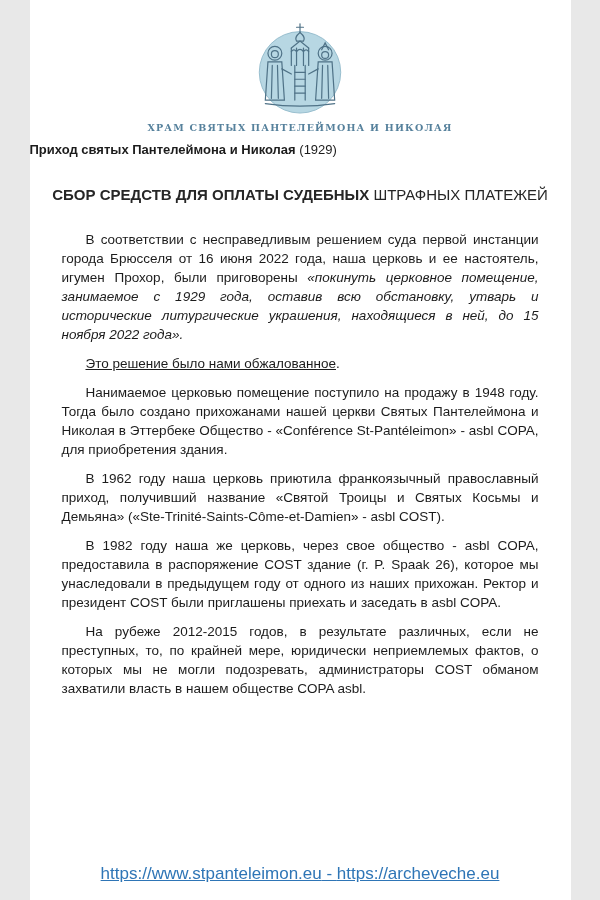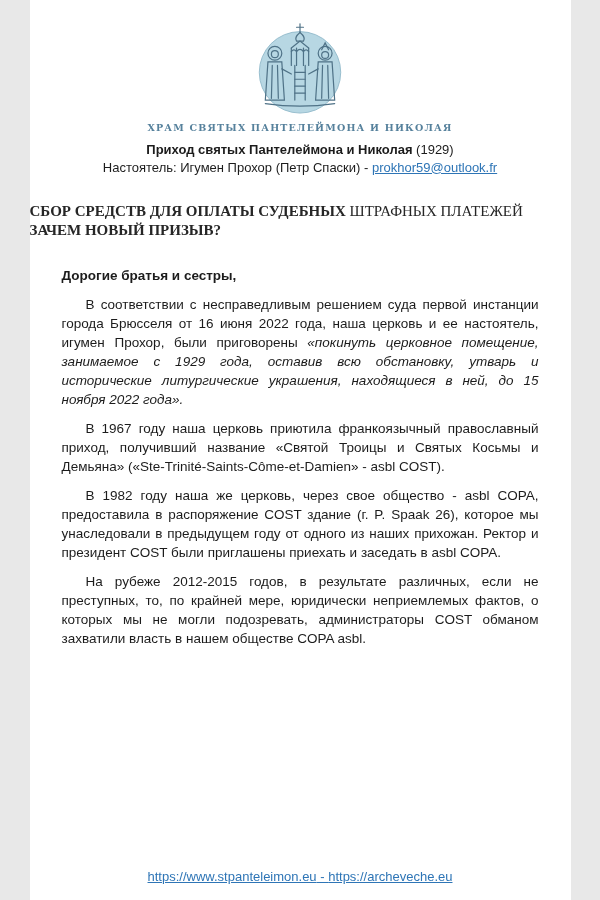--- a/index.html
+++ b/index.html
@@ -17,47 +17,47 @@
   .emblem-wrap { padding-top:20px; text-align:center; }
   .emblem-svg { display:inline-block; }
   .emblem-caption {
     margin-top:2px;
     font-size:9.5px;
     font-weight:bold;
     letter-spacing:1.2px;
     color:#56819c;
     font-family:"DejaVu Serif", serif;
   }
-  .hdr { text-align:center; line-height:17.5px; font-size:13px; margin-top:8px; }
+  .hdr { text-align:left; line-height:17.5px; font-size:13px; margin-top:8px; }
   .hdr .b { font-weight:bold; }
   a.lnk, .lnk {
     color:#2e75b6;
     text-decoration:underline;
     text-decoration-color:#2e75b6;
     cursor:pointer;
   }
   
-  .title { margin-top:26px; font-size:15px; line-height:19px; color:#262626;font-family:Liberation Serif, serif; }
+  .title { text-align:center; margin-top:26px; font-size:15px; line-height:19px; color:#262626; }
   .title .b { font-weight:bold; }
   
   .body-text {
     margin:26px 32px 0 32px;
     font-size:13.5px;
     line-height:19px;
     text-align:justify;
   }
   .salutation { font-weight:bold; text-align:left; }
   p.par { text-indent:24px; margin:0; }
   p.gap { margin-top:10px; }
   .it { font-style:italic; }
   .ul { text-decoration:underline; }
   
   .footer {
     position:absolute; left:0; right:0; bottom:16px;
-    text-align:center; font-size:13px;
+    text-align:center; font-size:17px;
   }
 </style>
 </head>
 <body>
 
 <div class="page">
 
   <div class="emblem-wrap">
     <svg class="emblem-svg" width="104" height="96" viewBox="0 0 120 110">
 
@@ -93,38 +93,37 @@
         <line x1="81" y1="56" x2="70" y2="62"></line>
 
         <path d="M20,96 Q60,102 100,96"></path>
       </g>
     </svg>
     <div class="emblem-caption">ХРАМ СВЯТЫХ ПАНТЕЛЕЙМОНА И НИКОЛАЯ</div>
   </div>
 
   <div class="hdr">
     <div><span class="b">Приход святых Пантелеймона и Николая</span><span> (1929)</span></div>
-    <div><span>Настоятель: Игумен Прохор (Петр Спаски) - </span><a class="lnk">prokhor59@outlook.fr</a></div>
   </div>
 
   <div class="title">
     <div><span class="b">СБОР СРЕДСТВ ДЛЯ ОПЛАТЫ СУДЕБНЫХ </span><span>ШТРАФНЫХ ПЛАТЕЖЕЙ</span></div>
-    <div class="b">ЗАЧЕМ НОВЫЙ ПРИЗЫВ?</div>
   </div>
 
   <div class="body-text">
-    <div class="salutation">Дорогие братья и сестры,</div>
 
     <p class="par gap"><span>В соответствии с несправедливым решением суда первой инстанции города Брюсселя от 16 июня 2022 года, наша церковь и ее настоятель, игумен Прохор, были приговорены </span><span class="it">«покинуть церковное помещение, занимаемое с 1929 года, оставив всю обстановку, утварь и исторические литургические украшения, находящиеся в ней, до 15 ноября 2022 года».</span></p>
 
 
+    <p class="par gap"><span class="ul">Это решение было нами обжалованное</span><span>.</span></p>
+
+    <p class="par gap">Нанимаемое церковью помещение поступило на продажу в 1948 году. Тогда было создано прихожанами нашей церкви Святых Пантелеймона и Николая в Эттербеке Общество - «Conférence St-Pantéleimon» - asbl COPA, для приобретения здания.</p>
 
 
-
-    <p class="par gap">В 1967 году наша церковь приютила франкоязычный православный приход, получивший название «Святой Троицы и Святых Косьмы и Демьяна» («Ste-Trinité-Saints-Côme-et-Damien» - asbl COST).</p>
+    <p class="par gap">В 1962 году наша церковь приютила франкоязычный православный приход, получивший название «Святой Троицы и Святых Косьмы и Демьяна» («Ste-Trinité-Saints-Côme-et-Damien» - asbl COST).</p>
 
     <p class="par gap">В 1982 году наша же церковь, через свое общество - asbl COPA, предоставила в распоряжение COST здание (г. P. Spaak 26), которое мы унаследовали в предыдущем году от одного из наших прихожан. Ректор и президент COST были приглашены приехать и заседать в asbl COPA.</p>
 
     <p class="par gap">На рубеже 2012-2015 годов, в результате различных, если не преступных, то, по крайней мере, юридически неприемлемых фактов, о которых мы не могли подозревать, администраторы COST обманом захватили власть в нашем обществе COPA asbl.</p>
 
   </div>
 
   <div class="footer">
     <a class="lnk">https://www.stpanteleimon.eu</a><span class="lnk"> - </span><a class="lnk">https://archeveche.eu</a>
   </div>

